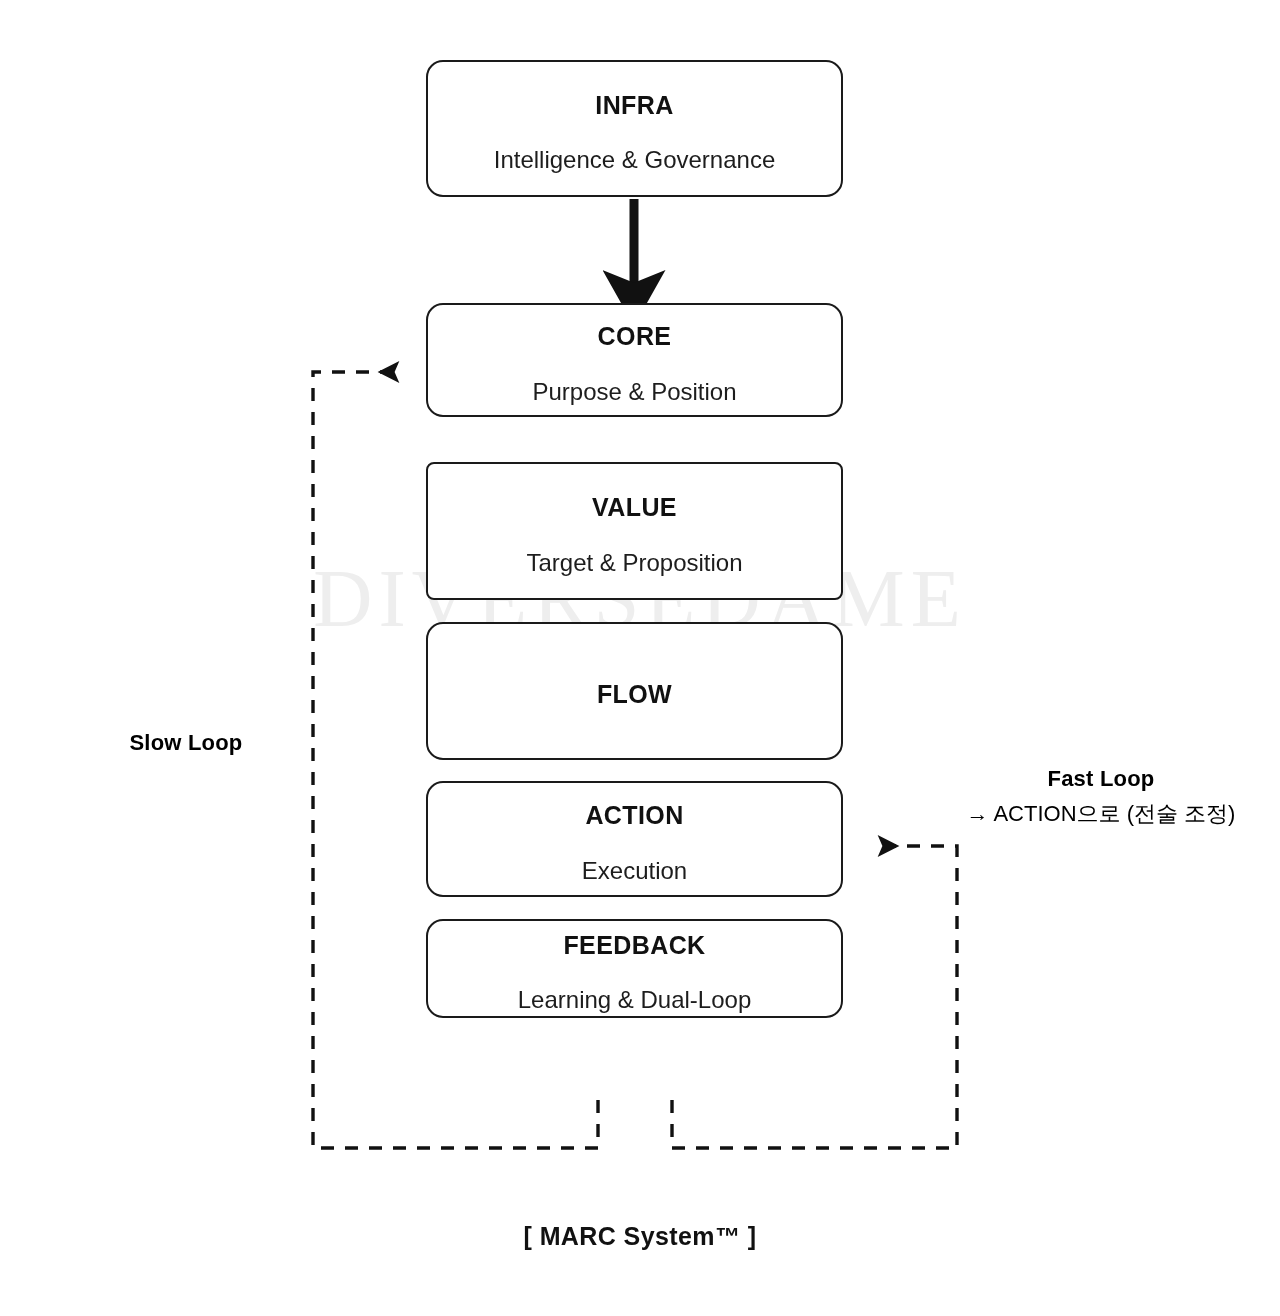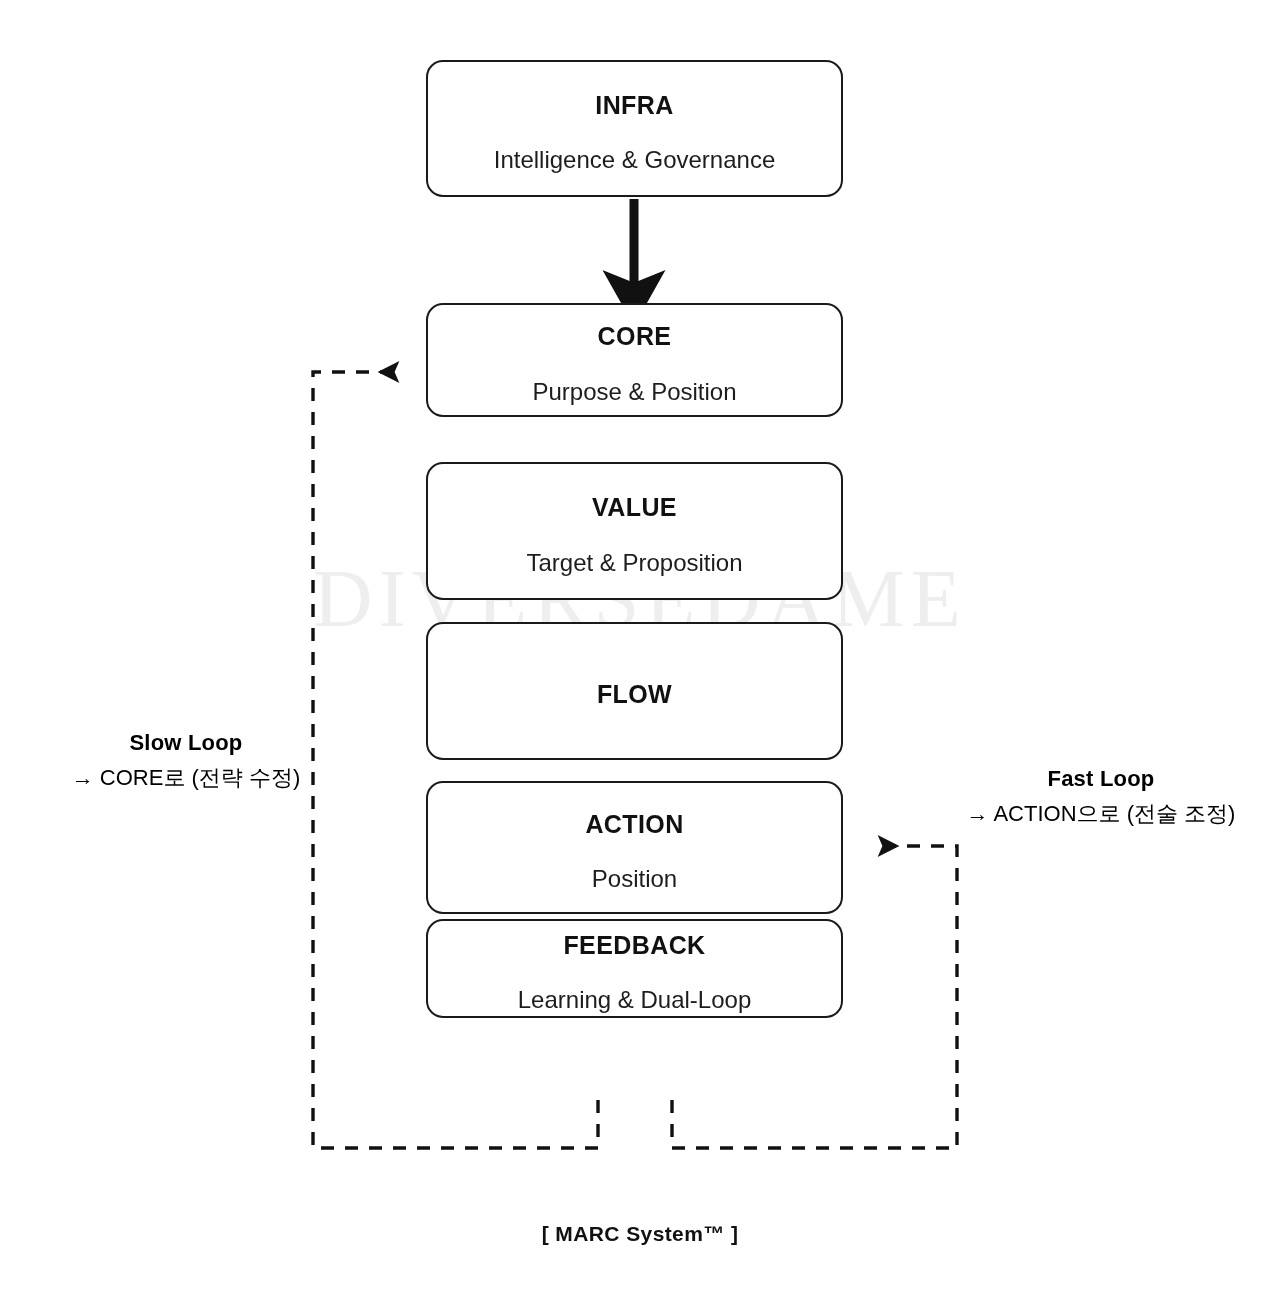--- a/index.html
+++ b/index.html
@@ -73,23 +73,23 @@
   .node .node-sub {
     font-size: 24px;
     font-weight: normal;
     color: #1d1d1d;
     line-height: 1.3;
     margin-top: 23px;
   }
 
   #node-infra    { top: 60px;  height: 137px; }
   #node-core     { top: 303px; height: 114px; }
-  #node-value    { top: 462px; height: 138px; }
+  #node-value    { top: 462px; height: 138px; border-radius: 8px; }
   #node-flow     { top: 622px; height: 138px; }
-  #node-action   { top: 781px; height: 133px; }
+  #node-action   { top: 781px; height: 116px; }
   #node-feedback { top: 919px; height: 99px; }
 
   
   .loop-label {
     position: absolute;
     z-index: 3;
     line-height: 1.35;
     color: #000000;
   }
   .loop-label .loop-title {
@@ -118,21 +118,21 @@
     text-align: center;
   }
 
   
   #footer-title {
     position: absolute;
     left: 0;
     top: 1222px;
     width: 1280px;
     text-align: center;
-    font-size: 21px;
+    font-size: 25px;
     font-weight: bold;
     color: #111111;
     letter-spacing: 0.4px;
     z-index: 3;
   }
 </style>
 </head>
 <body>
 
 <div id="stage">
@@ -170,31 +170,30 @@
     <div class="node-title">VALUE</div>
     <div class="node-sub">Target &amp; Proposition</div>
   </div>
 
   <div class="node" id="node-flow">
     <div class="node-title">FLOW</div>
   </div>
 
   <div class="node" id="node-action">
     <div class="node-title">ACTION</div>
-    <div class="node-sub">Position</div>
+    <div class="node-sub">Execution</div>
   </div>
 
   <div class="node" id="node-feedback">
     <div class="node-title">FEEDBACK</div>
     <div class="node-sub">Learning &amp; Dual-Loop</div>
   </div>
 
   <div class="loop-label" id="label-slow-loop">
     <span class="loop-title">Slow Loop</span>
-    <span class="loop-desc">→ CORE로 (전략 수정)</span>
   </div>
 
   <div class="loop-label" id="label-fast-loop">
     <span class="loop-title">Fast Loop</span>
     <span class="loop-desc">→ ACTION으로 (전술 조정)</span>
   </div>
 
   <div id="footer-title">[ MARC System™ ]</div>
 
 </div>

